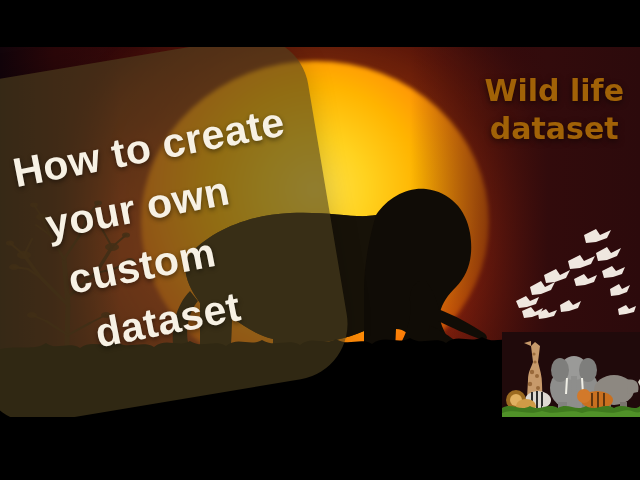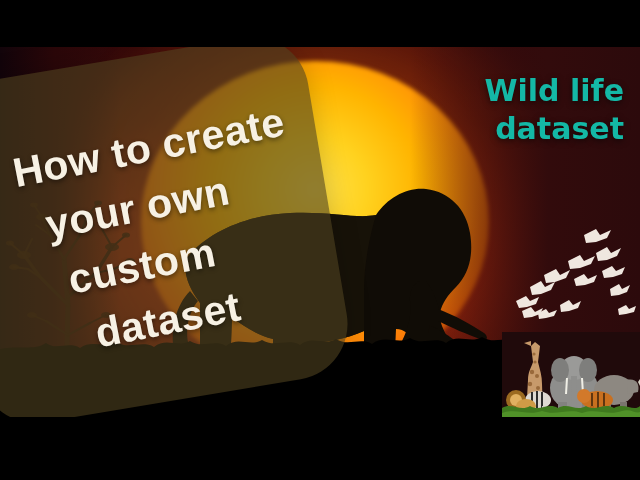--- a/index.html
+++ b/index.html
@@ -95,22 +95,22 @@
     text-shadow:0 2px 5px rgba(0,0,0,.48);
     letter-spacing:.5px;
   }
   .hl1{left:10px; top:55px;  font-size:41px;}
   .hl2{left:32px; top:112px; font-size:41px;}
   .hl3{left:44px; top:170px; font-size:41px;}
   .hl4{left:60px; top:228px; font-size:41px;}
 
   
   .caption{
-    position:absolute;right:16px;top:72px;z-index:40;text-align:right;
-    color:#14b8a6;font-family:"DejaVu Sans","Liberation Sans",sans-serif;
+    position:absolute;right:16px;top:72px;z-index:40;text-align:center;
+    color:#a16207;font-family:"DejaVu Sans","Liberation Sans",sans-serif;
     font-weight:bold;font-size:30px;line-height:1.27;
     text-shadow:0 2px 6px rgba(0,0,0,.55);
   }
   .caption div{display:block;}
 </style>
 </head>
 <body>
 
 <div id="stage">
 

